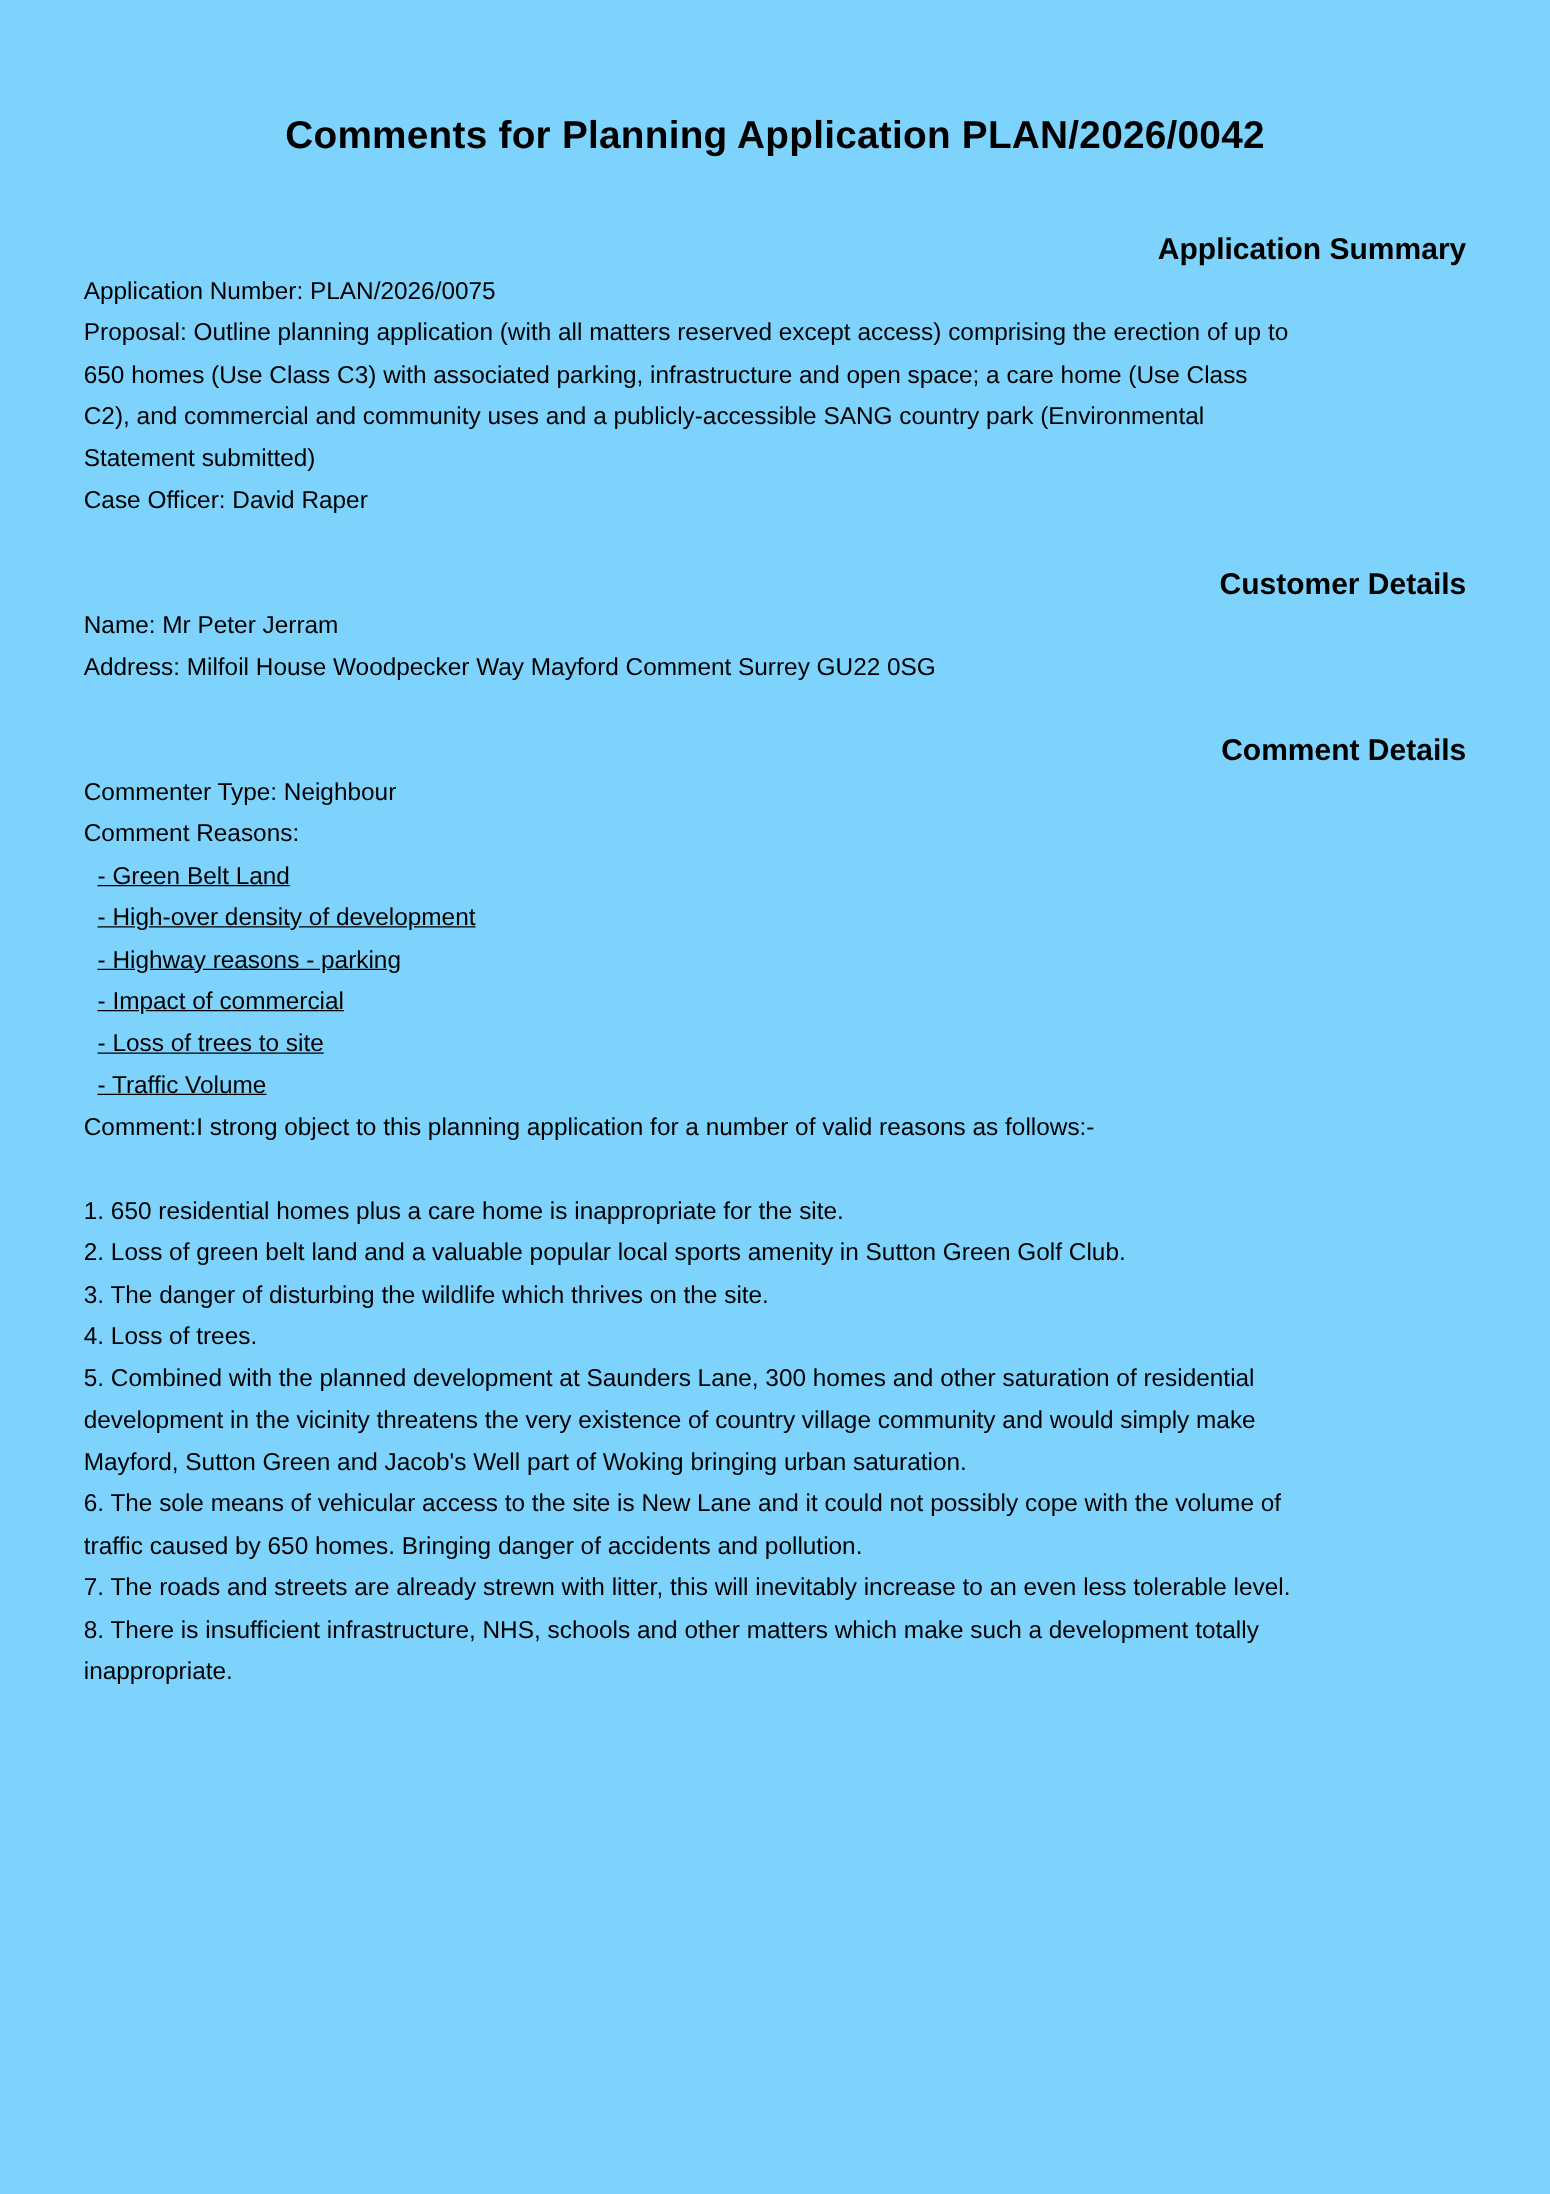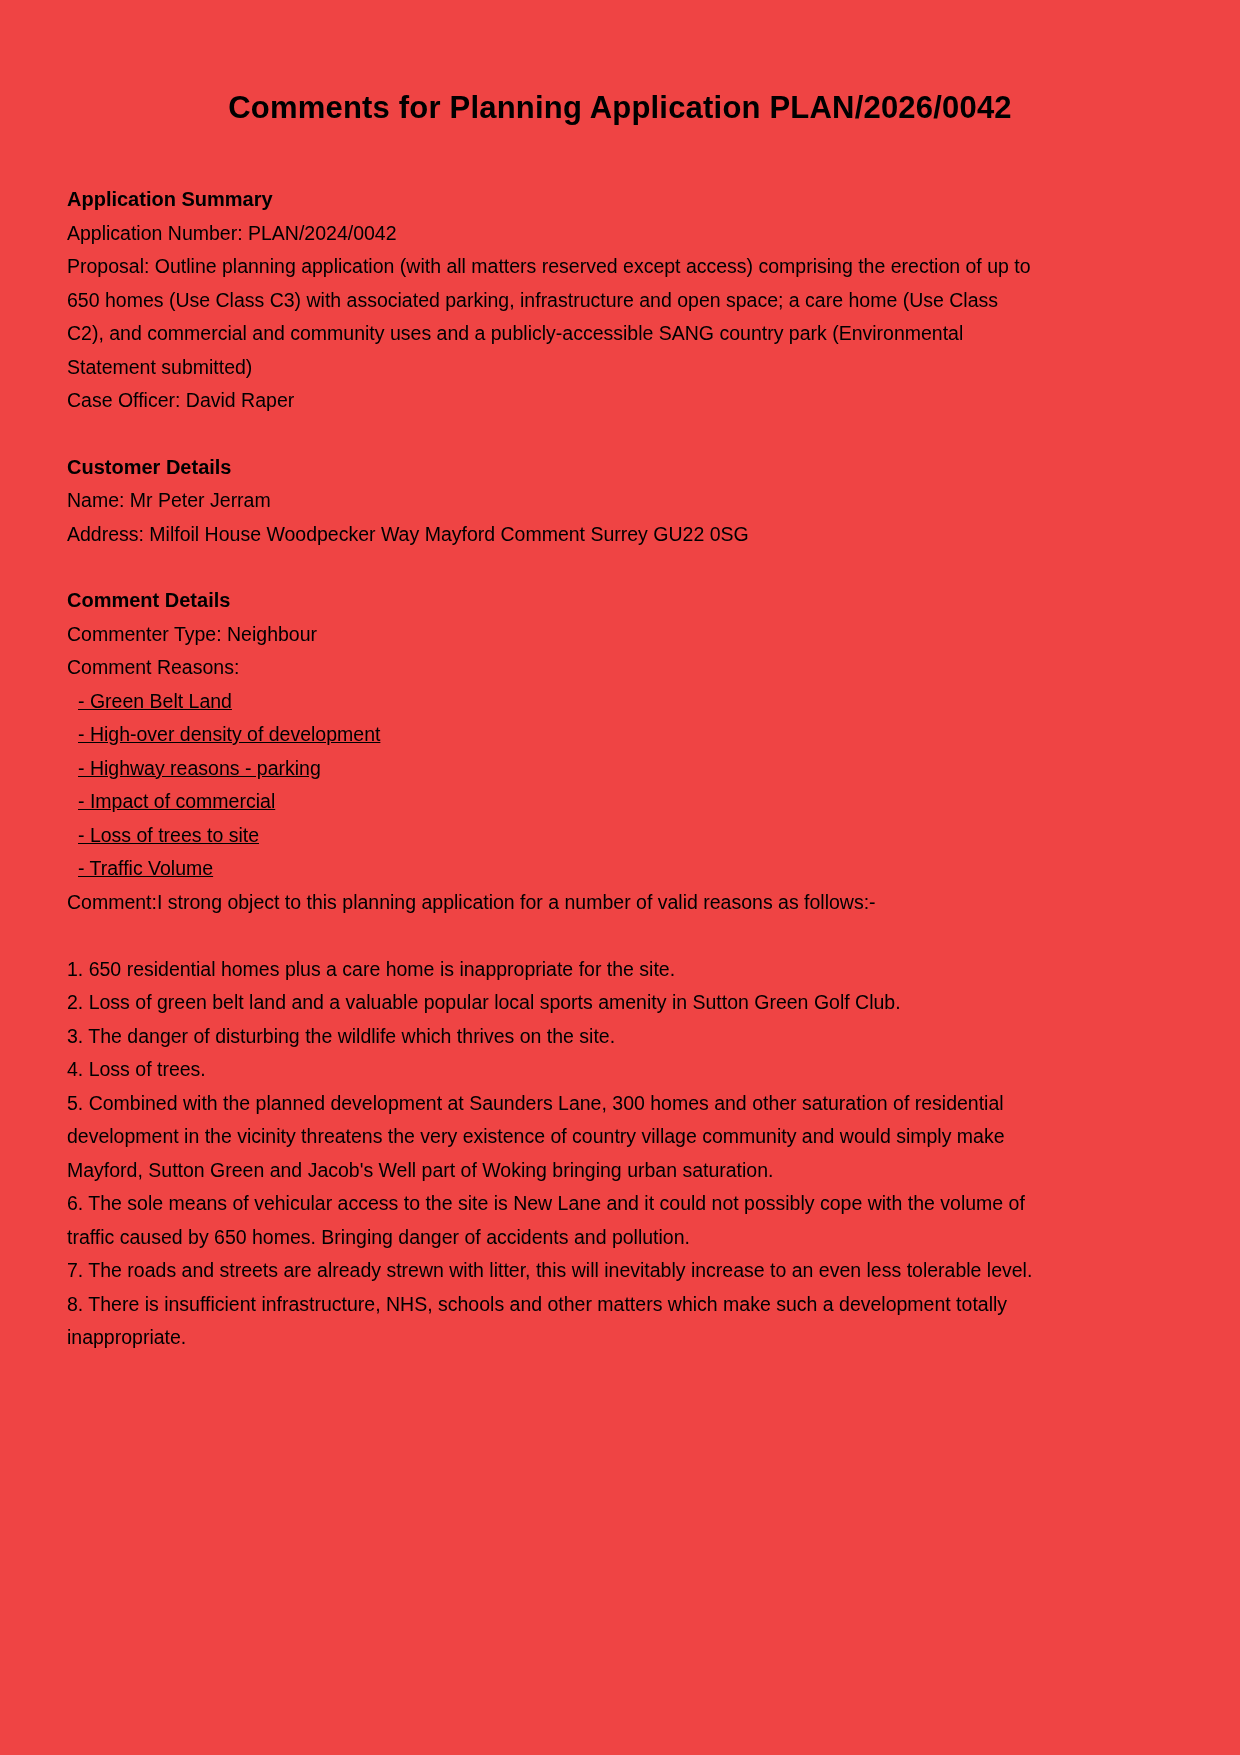--- a/index.html
+++ b/index.html
@@ -5,21 +5,21 @@
   html, body {
     margin: 0;
     padding: 0;
     background: #ffffff;
   }
   .page {
     position: relative;
     width: 1240px;
     height: 1755px;
     margin: 0 auto;
-    background: #ef4444;
+    background: #7dd3fc;
     color: #000000;
     font-family: "Liberation Sans", "DejaVu Sans", sans-serif;
     box-sizing: border-box;
     padding: 88px 67px 0 67px;
     overflow: hidden;
   }
   .doc-title {
     text-align: center;
     font-size: 31px;
     font-weight: bold;
@@ -27,24 +27,25 @@
     margin: 0 0 55px 0;
     letter-spacing: 0.2px;
   }
   .section {
     margin: 0;
   }
   .section + .section {
     margin-top: 33px;
   }
   .section-heading {
-    font-size: 20px;
+    font-size: 24px;
     font-weight: bold;
     line-height: 33.5px;
     margin: 0;
+    text-align: right;
   }
   .line, .para {
     font-size: 19.5px;
     font-weight: normal;
     line-height: 33.5px;
     margin: 0;
     max-width: 968px;
   }
   .reason {
     padding-left: 11px;
@@ -56,21 +57,21 @@
 </style>
 </head>
 <body>
 
 <div class="page">
 
   <h1 class="doc-title">Comments for Planning Application PLAN/2026/0042</h1>
 
   <div class="section">
     <p class="section-heading">Application Summary</p>
-    <p class="line">Application Number: PLAN/2024/0042</p>
+    <p class="line">Application Number: PLAN/2026/0075</p>
     <p class="para">Proposal: Outline planning application (with all matters reserved except access) comprising the erection of up to 650 homes (Use Class C3) with associated parking, infrastructure and open space; a care home (Use Class C2), and commercial and community uses and a publicly-accessible SANG country park (Environmental Statement submitted)</p>
     <p class="line">Case Officer: David Raper</p>
   </div>
 
   <div class="section">
     <p class="section-heading">Customer Details</p>
     <p class="line">Name: Mr Peter Jerram</p>
     <p class="line">Address: Milfoil House Woodpecker Way Mayford Comment Surrey GU22 0SG</p>
   </div>
 

